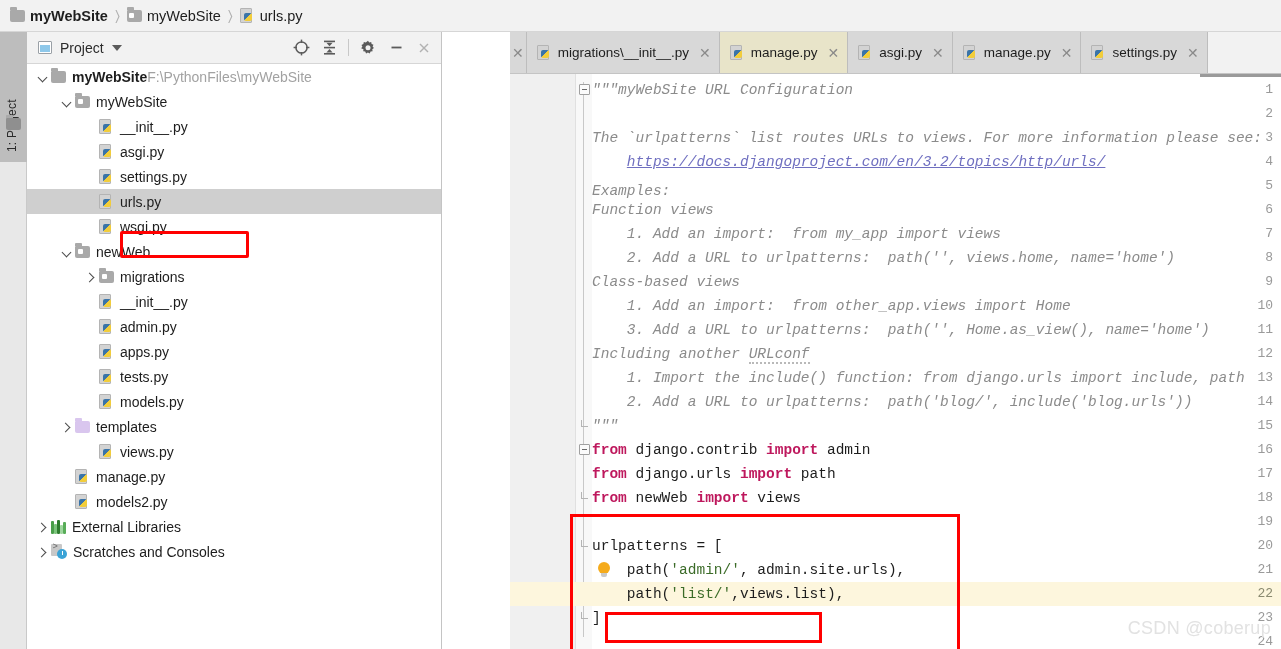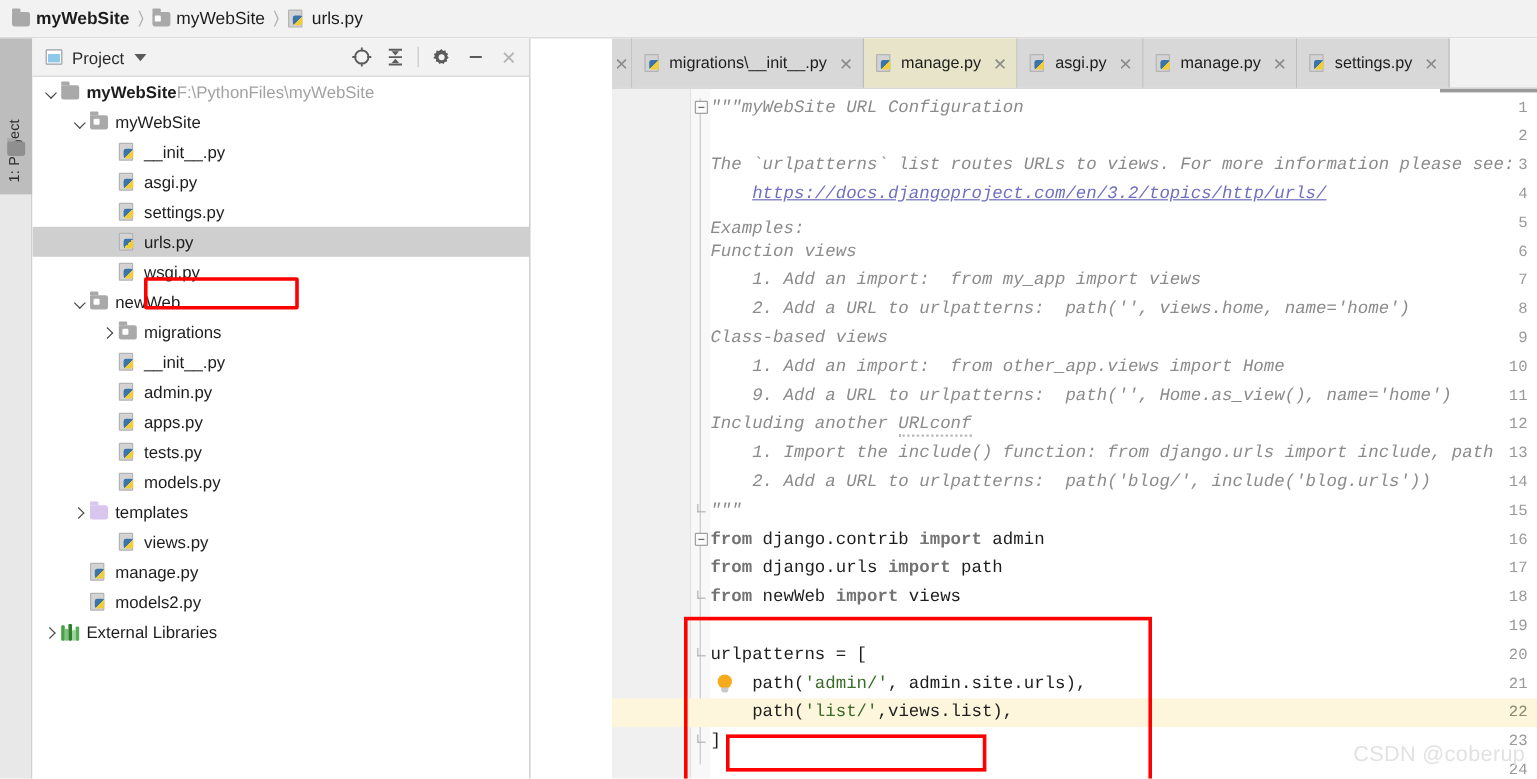--- a/index.html
+++ b/index.html
@@ -200,21 +200,21 @@
     position: absolute; left: 0; width: 771px; height: 24px;
     background: #fdf6dd;
   }
   .cline {
     position: absolute; left: 82px; height: 24px; line-height: 24px;
     font-family: "Liberation Mono", monospace; font-size: 14.5px;
     white-space: pre; color: #1d1d1d;
   }
   .cline.doc { color: #8b8b8b; font-style: italic; }
   .cline .lnk { color: #6f6fc0; text-decoration: underline; font-style: italic; }
-  .kw { color: #737373; font-weight: bold; }
+  .kw { color: #be185d; font-weight: bold; }
   .str { color: #3b6b28; }
   .squig { border-bottom: 2px dotted #b9b9b9; }
 
   .fold-mark {
     position: absolute; left: 69px; width: 11px; height: 11px;
     border: 1px solid #a0a0a0; background: #fbfbfb; border-radius: 1px;
   }
   .fold-mark::after {
     content: ''; position: absolute; left: 2px; top: 4px;
     width: 5px; height: 1px; background: #6b6b6b;
@@ -485,20 +485,29 @@
           <span style="display:inline-block;width:6px;flex:0 0 6px"></span>
           <span class="tw"><span class="chev right"></span></span>
           <span class="ic-lib">
             <i style="left:0px;height:13px;background:#4a9f4a"></i>
             <i style="left:3px;height:10px;background:#7cc47c"></i>
             <i style="left:6px;height:14px;background:#2f7d2f"></i>
             <i style="left:9px;height:9px;background:#9fd69f"></i>
             <i style="left:12px;height:12px;background:#58ad58"></i>
           </span>
           <span class="tlabel">External Libraries</span>
+        </div>
+        <div class="trow">
+          <span style="display:inline-block;width:6px;flex:0 0 6px"></span>
+          <span class="tw"><span class="chev right"></span></span>
+          <span class="ic-scr">
+            <span class="sq"></span>
+            <span class="clk"></span>
+          </span>
+          <span class="tlabel">Scratches and Consoles</span>
         </div>
       </div>
     <div class="anno-sidebar"></div>
   </div>
 
   <div class="editor">
     <div class="tabbar" id="tabbar">
       <div class="tab-cut">✕</div>
     <div class="tab">
           <span class="ic-py">
@@ -577,21 +586,21 @@
           <div class="cline doc" style="top: 4px;">"""myWebSite URL Configuration</div>
           <div class="cline doc" style="top: 28px;"></div>
           <div class="cline doc" style="top: 52px;">The `urlpatterns` list routes URLs to views. For more information please see:</div>
           <div class="cline doc" style="top: 76px;">    <span class="lnk">https://docs.djangoproject.com/en/3.2/topics/http/urls/</span></div>
           <div class="cline doc" style="top: 105px; font-family: Liberation Mono, monospace;">Examples:</div>
           <div class="cline doc" style="top: 124px;">Function views</div>
           <div class="cline doc" style="top: 148px;">    1. Add an import:  from my_app import views</div>
           <div class="cline doc" style="top: 172px;">    2. Add a URL to urlpatterns:  path('', views.home, name='home')</div>
           <div class="cline doc" style="top: 196px;">Class-based views</div>
           <div class="cline doc" style="top: 220px;">    1. Add an import:  from other_app.views import Home</div>
-          <div class="cline doc" style="top: 244px;">    9. Add a URL to urlpatterns:  path('', Home.as_view(), name='home')</div>
+          <div class="cline doc" style="top: 244px;">    3. Add a URL to urlpatterns:  path('', Home.as_view(), name='home')</div>
           <div class="cline doc" style="top: 268px;">Including another <span class="squig">URLconf</span></div>
           <div class="cline doc" style="top: 292px;">    1. Import the include() function: from django.urls import include, path</div>
           <div class="cline doc" style="top: 316px;">    2. Add a URL to urlpatterns:  path('blog/', include('blog.urls'))</div>
           <div class="cline doc" style="top: 340px;">"""</div>
           <div class="cline" style="top: 364px;"><span class="kw">from</span> django.contrib <span class="kw">import</span> admin</div>
           <div class="cline" style="top: 388px;"><span class="kw">from</span> django.urls <span class="kw">import</span> path</div>
           <div class="cline" style="top: 412px;"><span class="kw">from</span> newWeb <span class="kw">import</span> views</div>
           <div class="cline" style="top: 436px;"></div>
           <div class="cline" style="top: 460px;">urlpatterns = [</div>
           <div class="cline" style="top: 484px;">    path(<span class="str">'admin/'</span>, admin.site.urls),</div>

